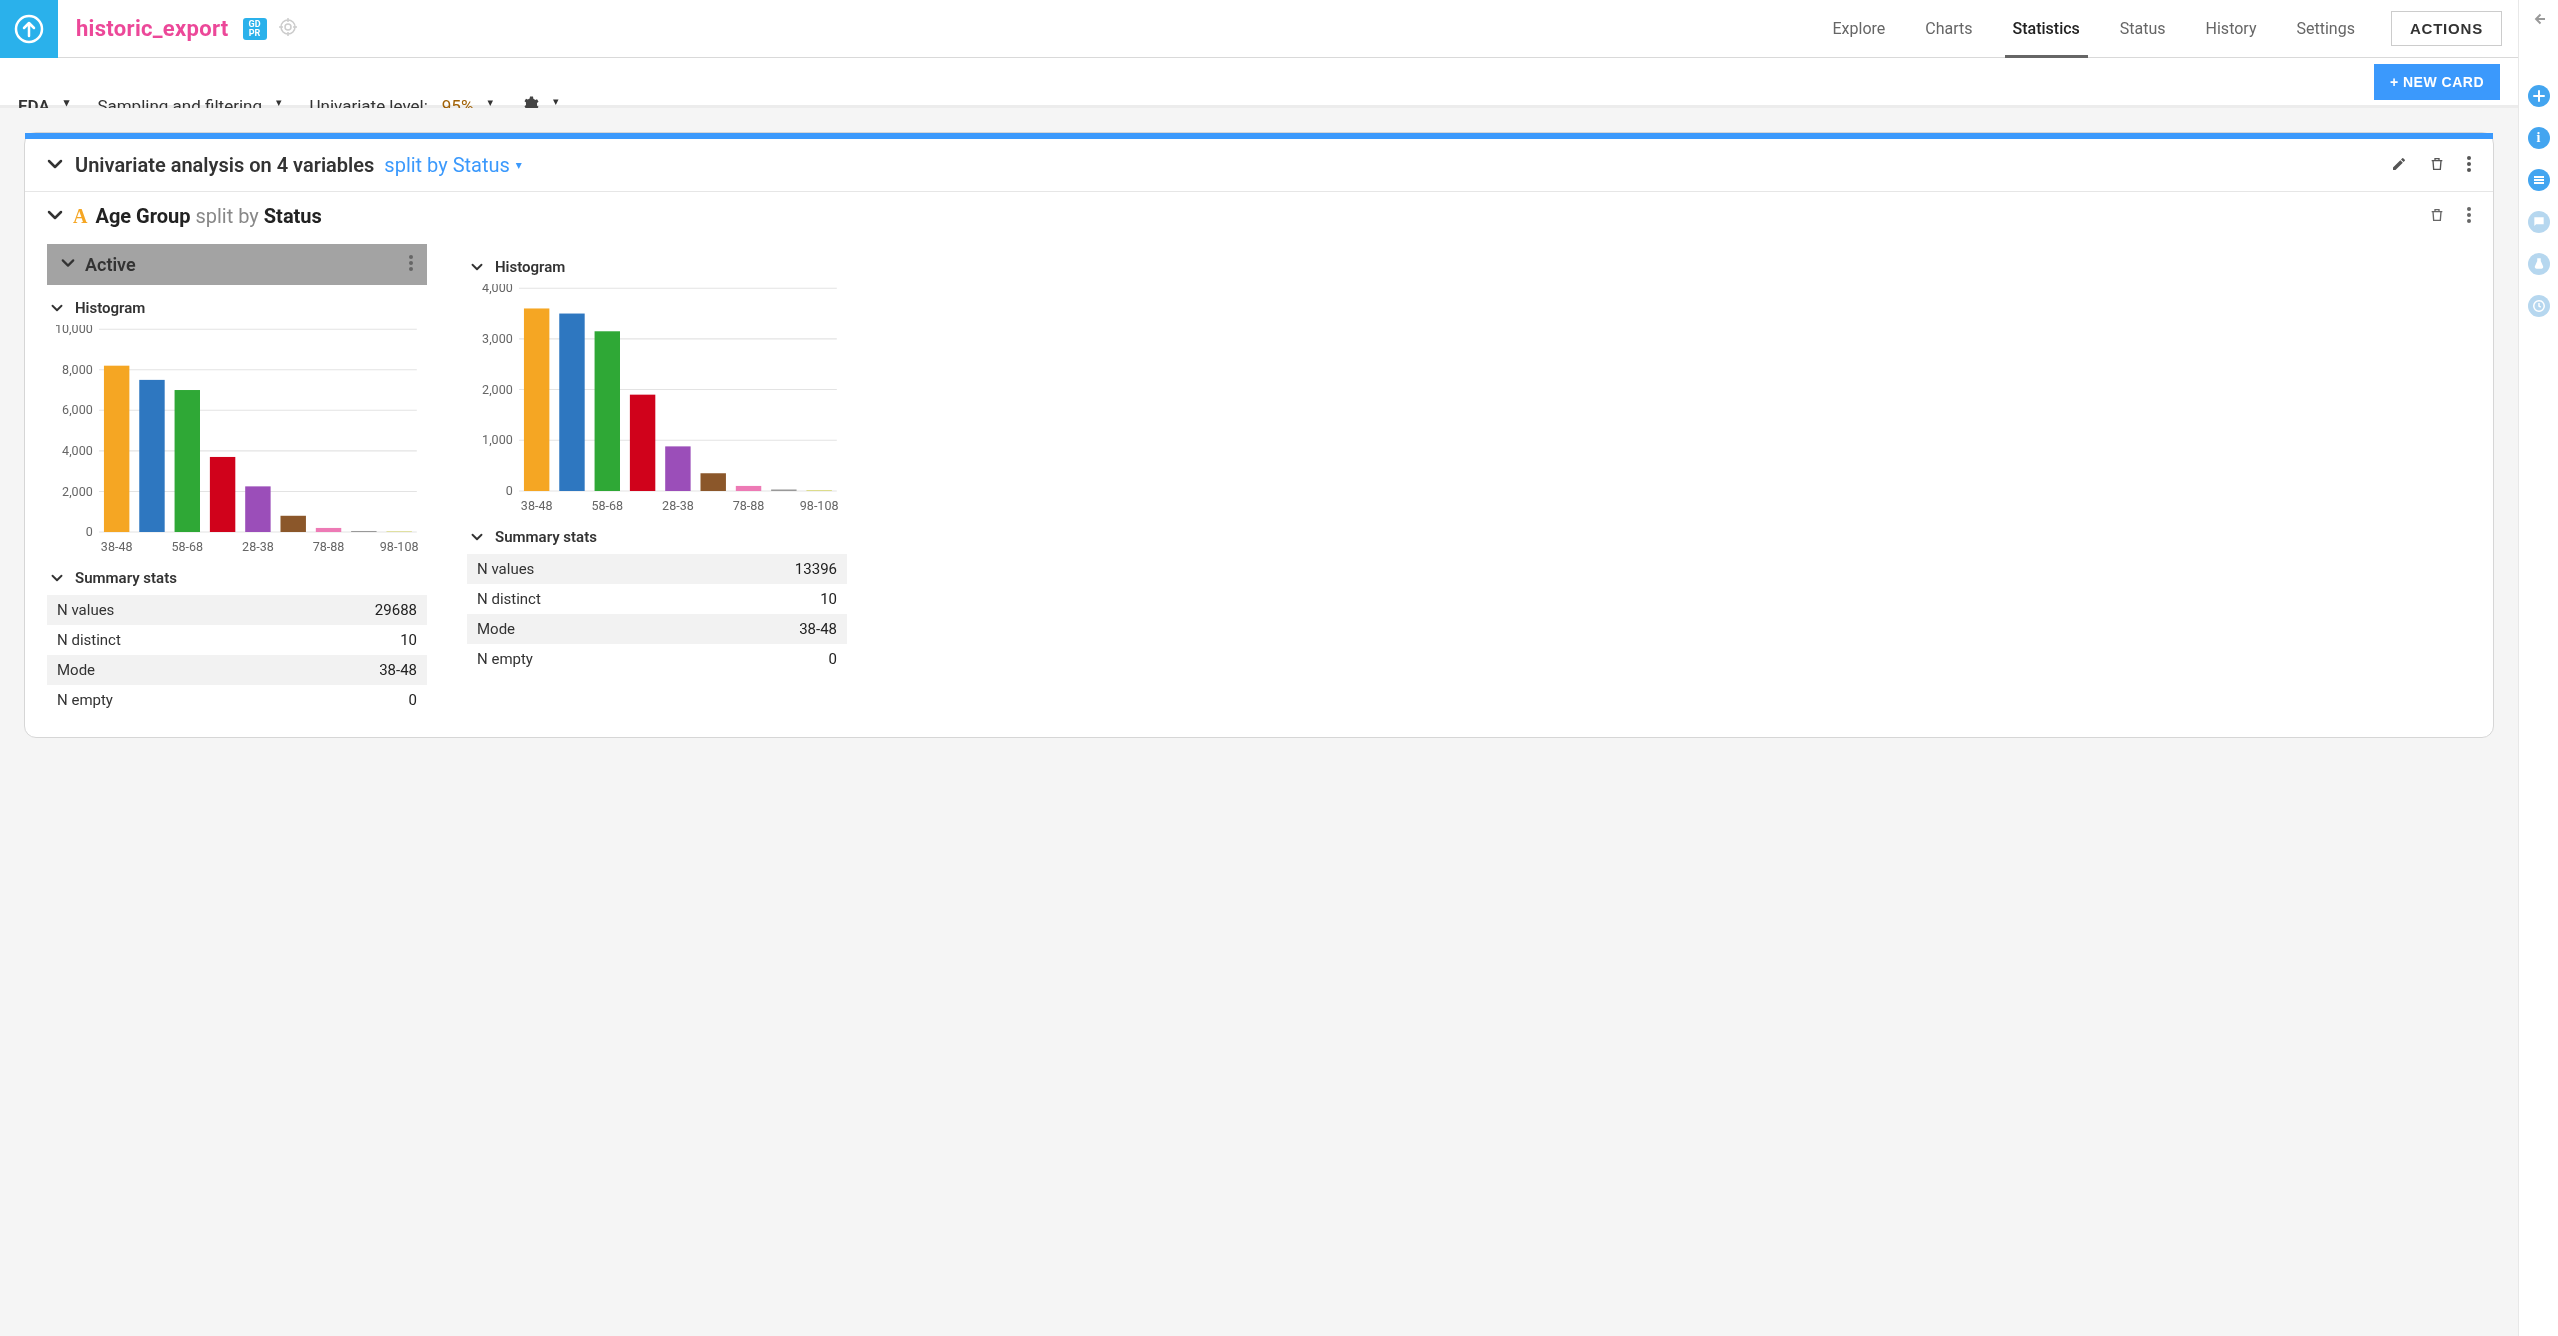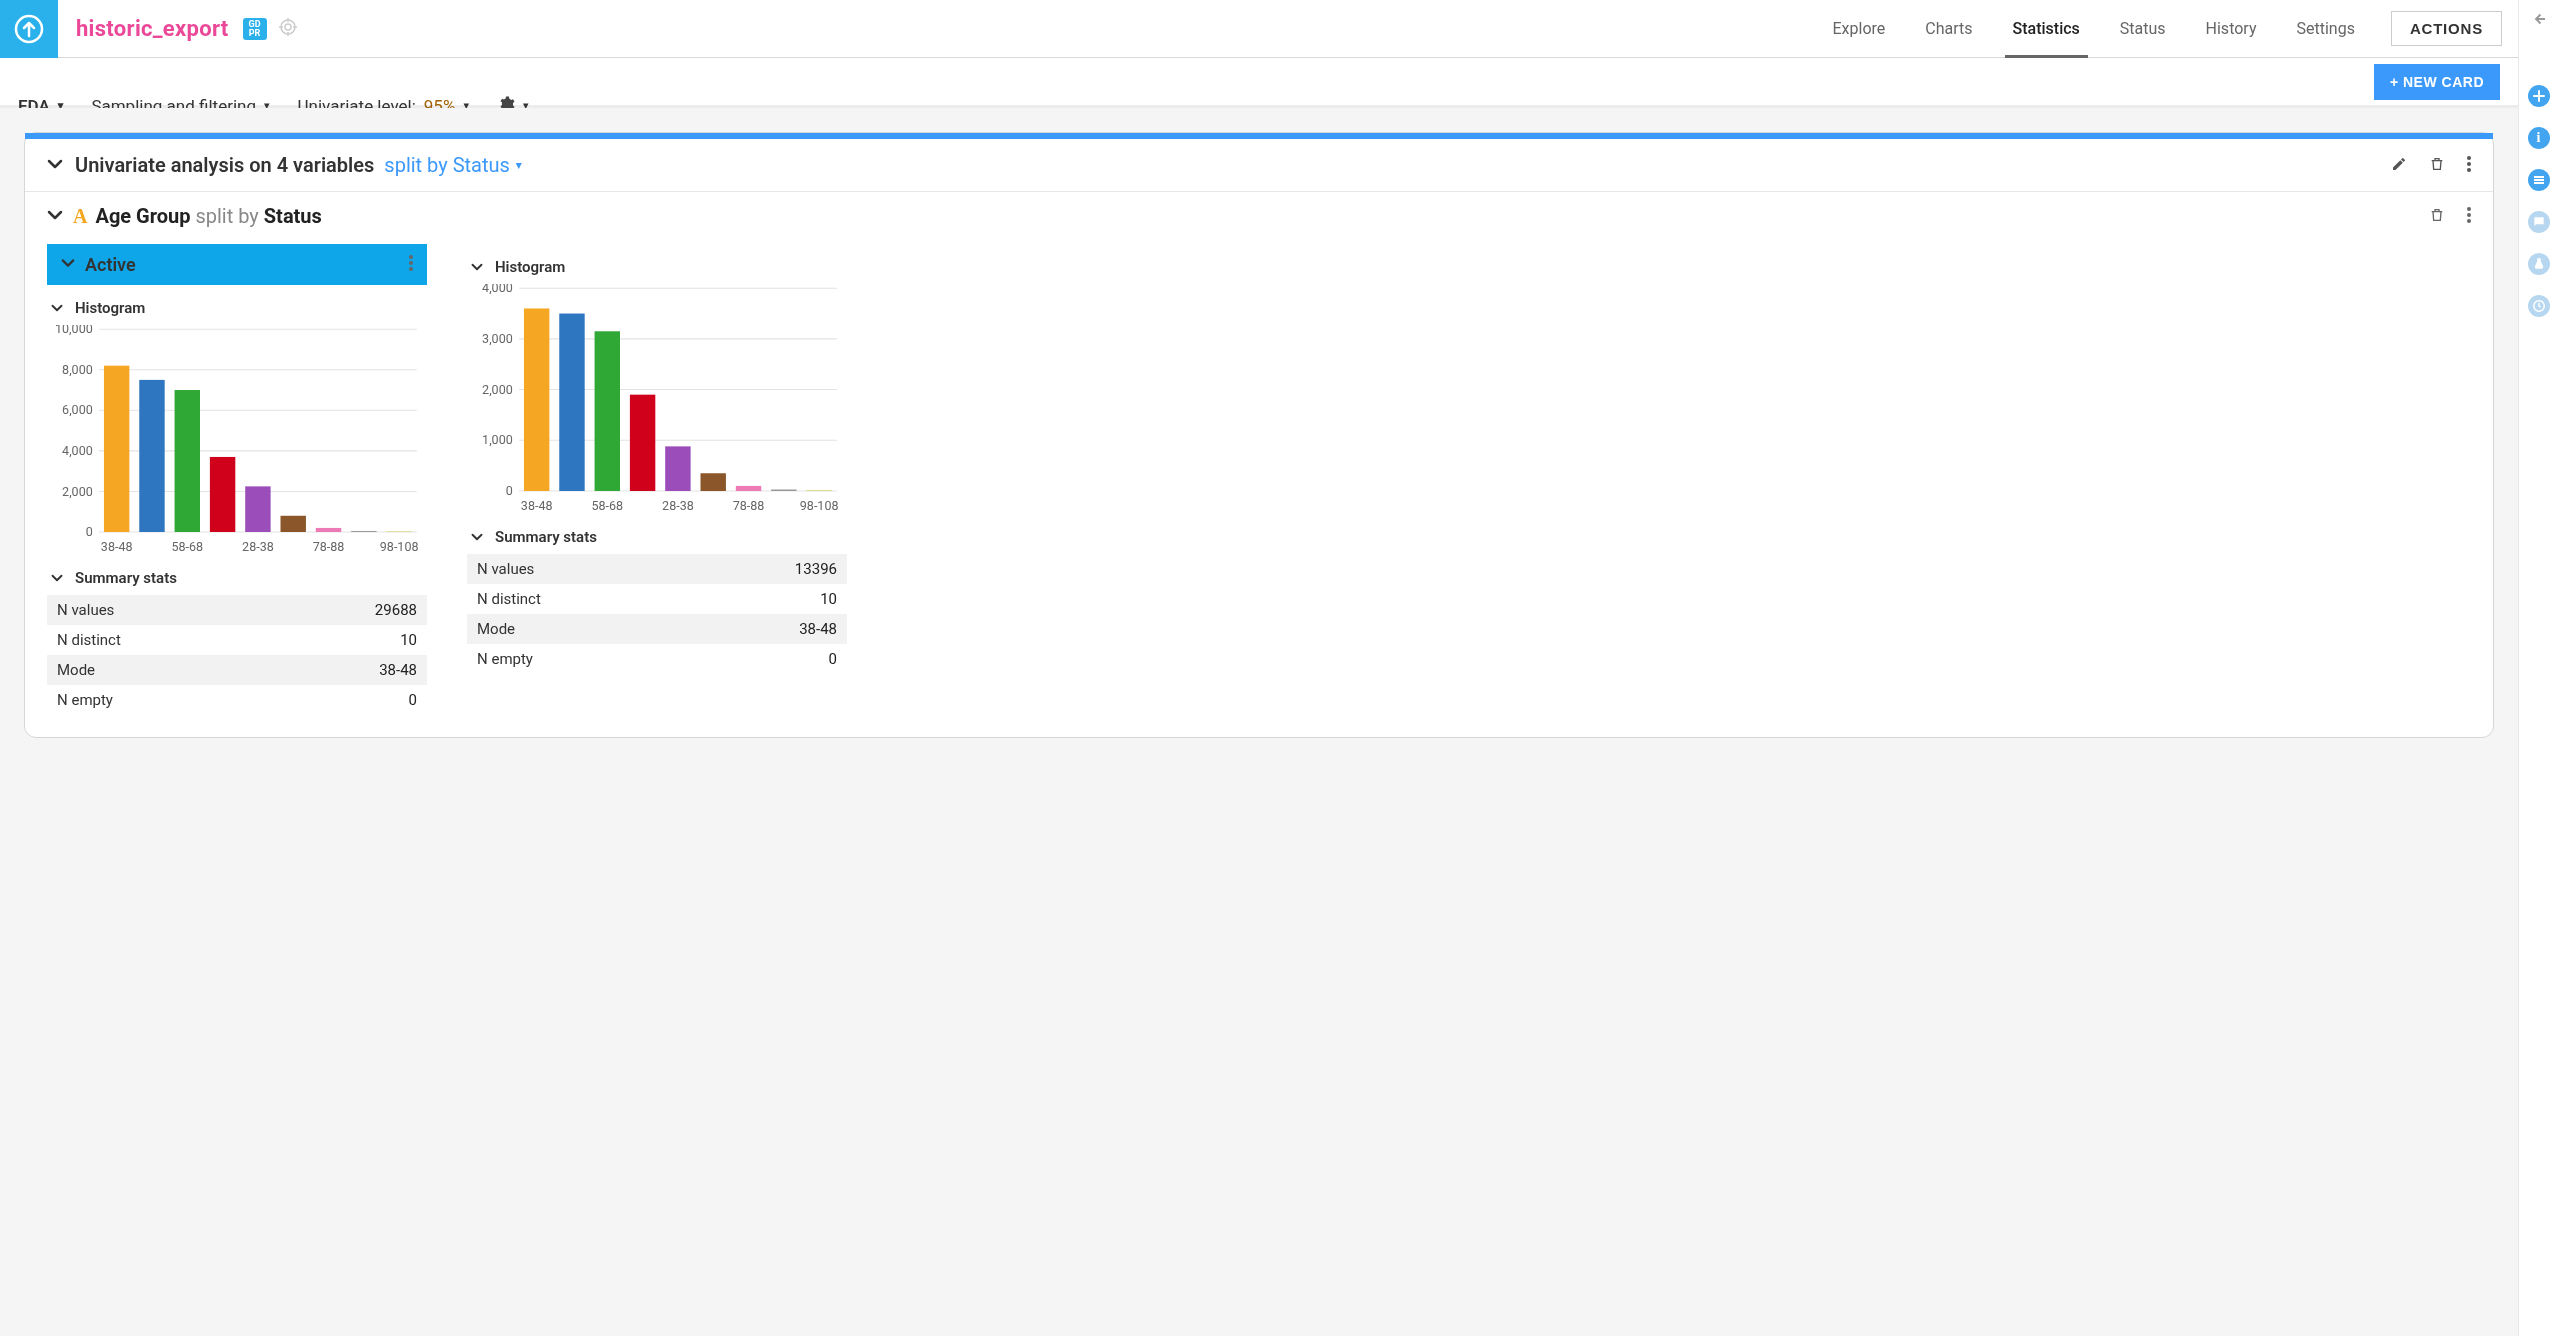--- a/index.html
+++ b/index.html
@@ -17,21 +17,21 @@
   .dataset-name { font-size:22px; color:#ec4899; padding:0 14px 0 18px; font-weight:700; letter-spacing:0.3px; }
   .gdpr-badge { background:#2ab1eb; color:#fff; font-size:11px; font-weight:700; padding:2px 4px; border-radius:3px; line-height:1; width:24px; text-align:center;}
   .target-icon { margin-left:12px; color:#bbb; cursor:pointer;}
   .nav-tabs { margin-left:auto; display:flex; align-items:stretch; height:100%; }
   .nav-tab { padding:0 20px; display:flex; align-items:center; color:#666; font-size:16px; cursor:pointer; position:relative; }
   .nav-tab.active { color:#222; font-weight:500; }
   .nav-tab.active::after { content:""; position:absolute; bottom:-1px; left:12px; right:12px; height:3px; background:#666; }
   .actions-btn { margin:0 16px; border:1px solid #ccc; padding:8px 18px; font-weight:700; font-size:15px; letter-spacing:0.8px; color:#333; background:#fff; cursor:pointer;}
 
   .toolbar { display:flex; align-items:center; height:50px; border-bottom:3px solid #ececec; padding:0 18px; gap:28px;}
-  .tb-item { display:flex; align-items:center; gap:8px; font-size:17px; color:#333; cursor:pointer;margin-top:48px;}
+  .tb-item { display:flex; align-items:flex-start; gap:14px; font-size:17px; color:#333; cursor:pointer;margin-top:48px;}
   .tb-item .caret { font-size:11px;}
   .tb-bold { font-weight:600;}
   .tb-link { color:#a16207;}
   .new-card-btn { margin-left:auto; background:#3b99fc; color:#fff; border:none; padding:10px 16px; font-weight:700; font-size:14px; letter-spacing:0.5px; cursor:pointer;}
 
   .content-scroll { flex:1; overflow:auto; background:#f5f5f5; padding:24px; }
   .card { background:#fff; border:1px solid #d6d6d6; border-radius:12px; }
   .card-top-accent { height:6px; background:#3b99fc;}
   .card-header { display:flex; align-items:center; padding:14px 22px; border-bottom:1px solid #e6e6e6;}
   .card-header .chev { margin-right:12px; cursor:pointer;}
@@ -44,21 +44,21 @@
   .section-header .chev { margin-right:10px; cursor:pointer;}
   .type-icon { color:#f5a623; font-weight:700; font-family: Georgia, serif; font-size:20px; margin-right:8px;}
   .sec-title { font-size:20px;}
   .sec-col-name { font-weight:700; color:#222;}
   .sec-split-grey { color:#888; font-weight:400;}
   .sec-split-val { font-weight:700; color:#222;}
   .section-actions { margin-left:auto; display:flex; gap:22px; color:#666;}
 
   .panels-row { display:flex; gap:40px; padding:10px 22px 22px; }
   .panel { width:380px; }
-  .panel-header { background:#0ea5e9; display:flex; align-items:center; padding:10px 14px; }
+  .panel-header { background:#a3a3a3; display:flex; align-items:center; padding:10px 14px; }
   .panel-header .chev { margin-right:10px;}
   .panel-title { font-weight:600; font-size:18px; color:#333;}
   .panel-more { margin-left:auto; cursor:pointer; color:#555;}
 
   .subsection-title { display:flex; align-items:center; gap:12px; padding:14px 4px 8px; font-weight:600; font-size:15px; color:#333;}
   .chart-box { height:230px; position:relative; }
   .chart-svg { width:100%; height:100%; }
   .grid-line { stroke:#e3e3e3; stroke-width:1;}
   .axis-text { font-size:12px; fill:#666;}
   .cat-label { font-size:12px; fill:#666;}

